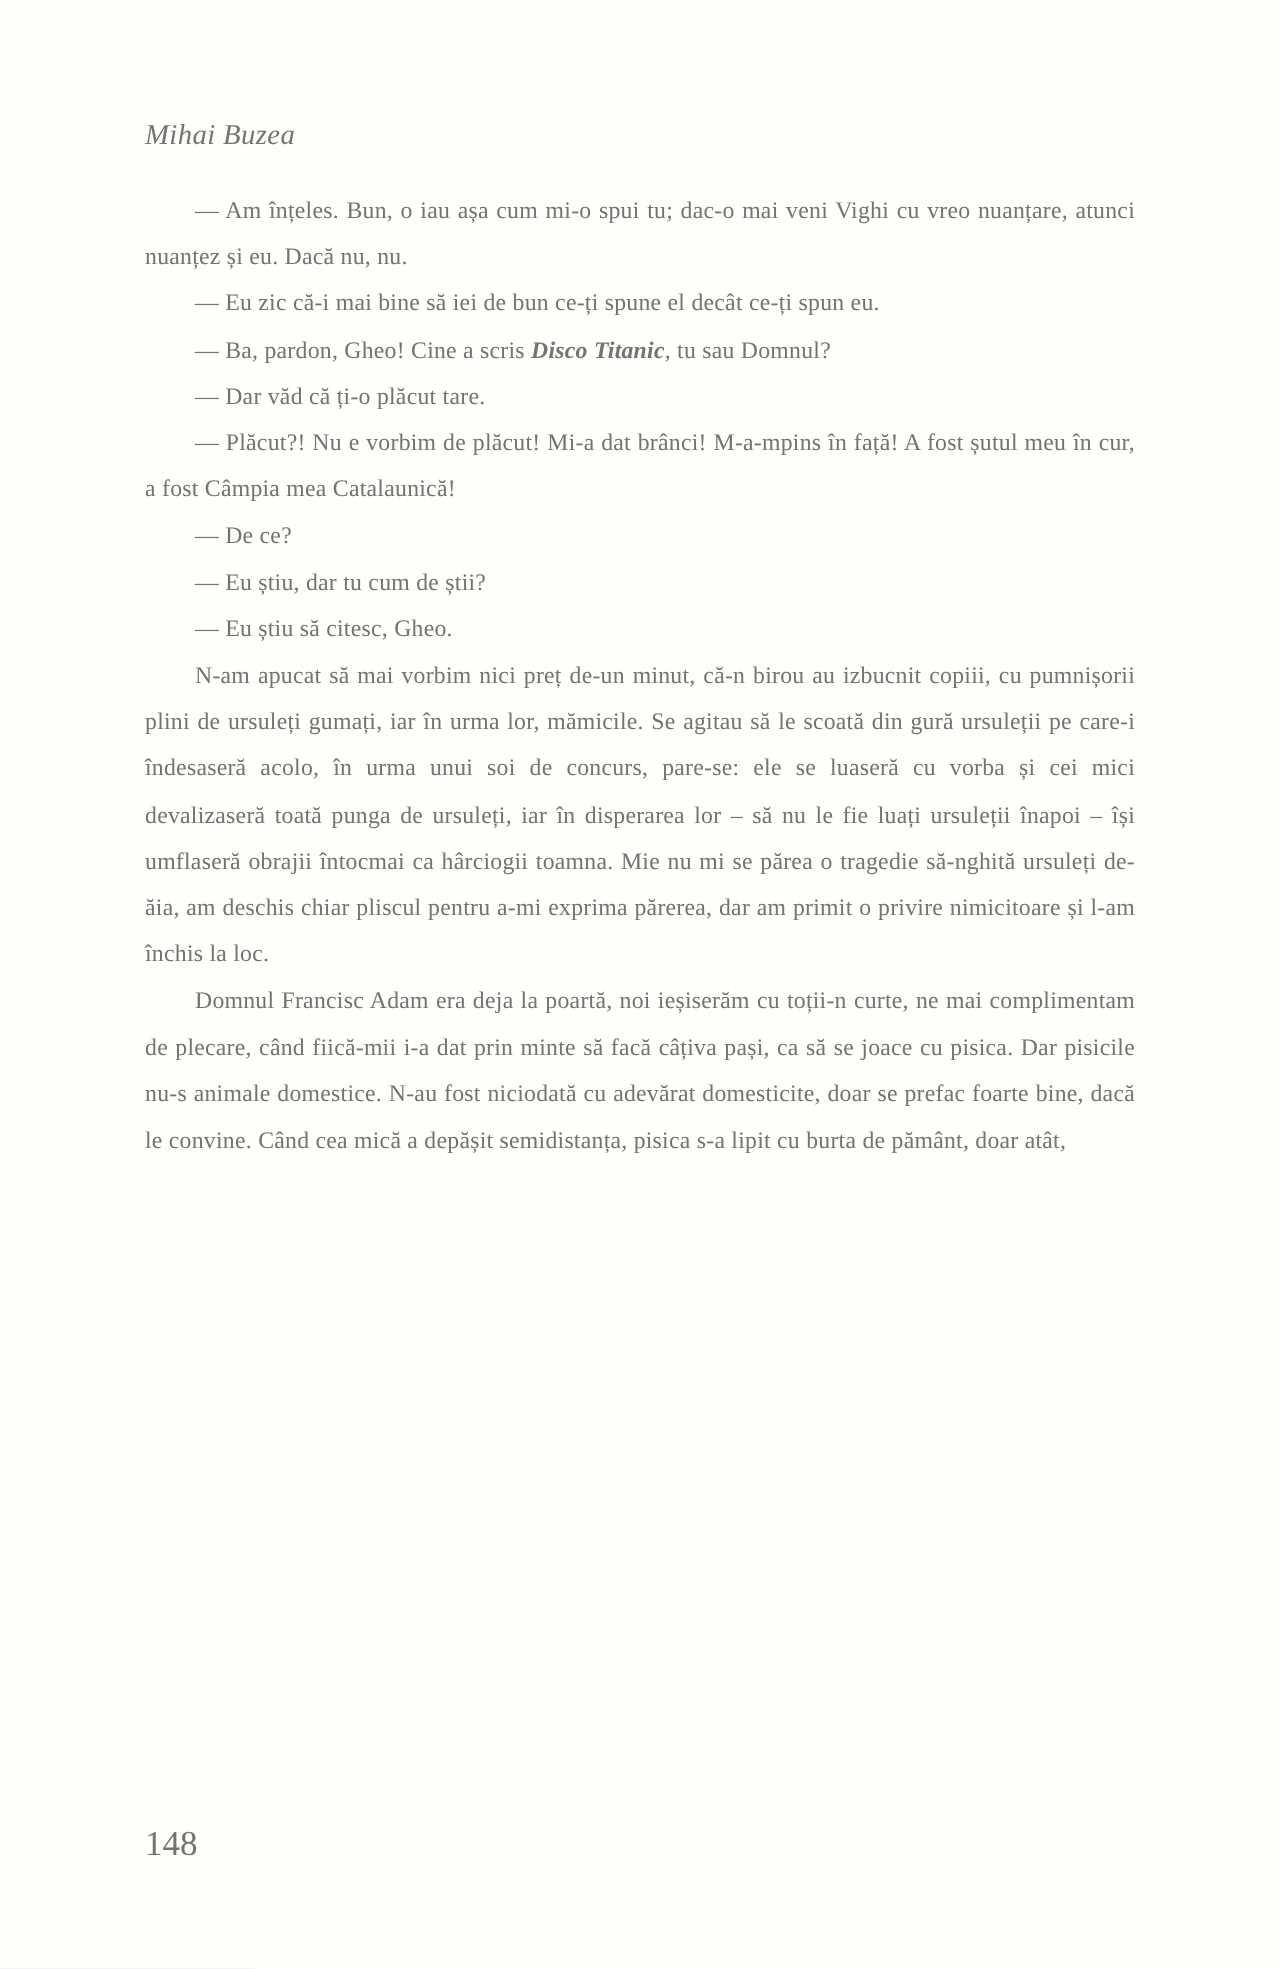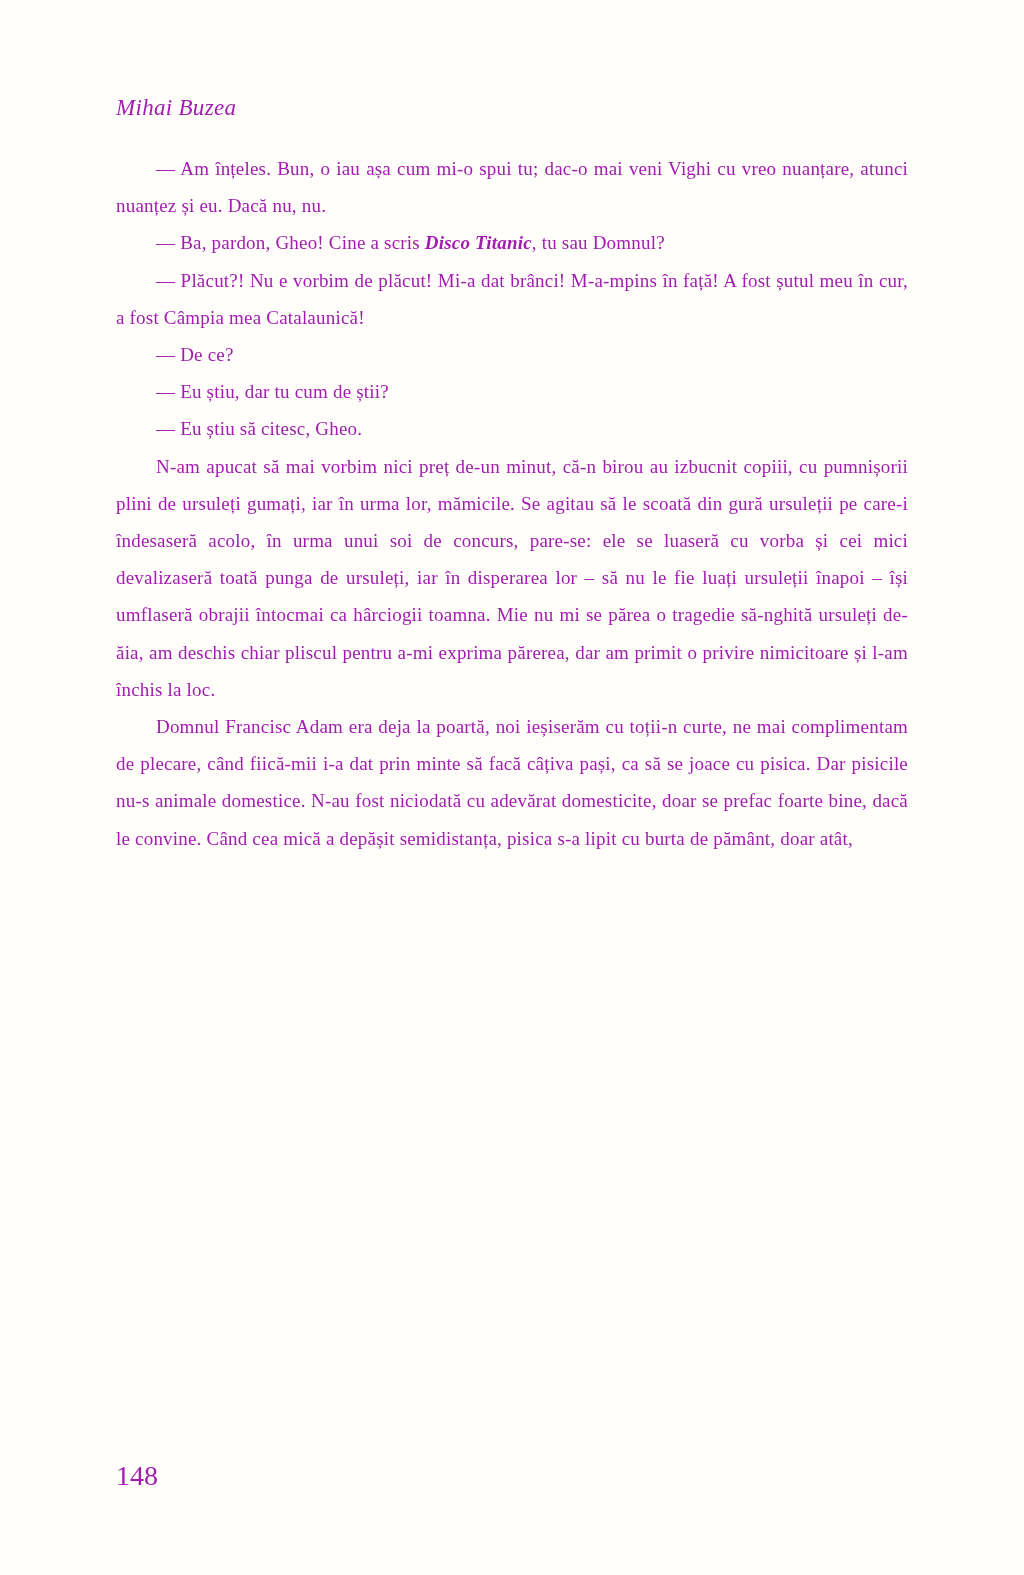--- a/index.html
+++ b/index.html
@@ -6,21 +6,21 @@
     margin: 0;
     padding: 0;
     background: #e8e8e8;
   }
   .page {
     position: relative;
     width: 1024px;
     height: 1575px;
     margin: 0 auto;
     background: #fffefb;
-    color: #a21caf;
+    color: #737373;
     font-family: "Liberation Serif", "DejaVu Serif", serif;
     overflow: hidden;
   }
   .running-header {
     position: absolute;
     left: 116px;
     top: 95px;
     font-size: 23px;
     font-style: italic;
     letter-spacing: 0.3px;
@@ -51,21 +51,23 @@
   }
 </style>
 </head>
 <body>
 
 <div class="page">
   <div class="running-header">Mihai Buzea</div>
 
   <div class="text-block">
       <p><span>— Am înțeles. Bun, o iau așa cum mi-o spui tu; dac-o mai veni Vighi cu vreo nuanțare, atunci nuanțez și eu. Dacă nu, nu.</span></p>
+      <p><span>— Eu zic că-i mai bine să iei de bun ce-ți spune el decât ce-ți spun eu.</span></p>
       <p><span>— Ba, pardon, Gheo! Cine a scris </span><em>Disco Titanic</em><span>, tu sau Domnul?</span></p>
+      <p><span>— Dar văd că ți-o plăcut tare.</span></p>
       <p><span>— Plăcut?! Nu e vorbim de plăcut! Mi-a dat brânci! M-a-mpins în față! A fost șutul meu în cur, a fost Câmpia mea Catalaunică!</span></p>
       <p><span>— De ce?</span></p>
       <p><span>— Eu știu, dar tu cum de știi?</span></p>
       <p><span>— Eu știu să citesc, Gheo.</span></p>
       <p><span>N-am apucat să mai vorbim nici preț de-un minut, că-n birou au izbucnit copiii, cu pumnișorii plini de ursuleți gumați, iar în urma lor, mămicile. Se agitau să le scoată din gură ursuleții pe care-i îndesaseră acolo, în urma unui soi de concurs, pare-se: ele se luaseră cu vorba și cei mici devalizaseră toată punga de ursuleți, iar în disperarea lor – să nu le fie luați ursuleții înapoi – își umflaseră obrajii întocmai ca hârciogii toamna. Mie nu mi se părea o tragedie să-nghită ursuleți de-ăia, am deschis chiar pliscul pentru a-mi exprima părerea, dar am primit o privire nimicitoare și l-am închis la loc.</span></p>
       <p><span>Domnul Francisc Adam era deja la poartă, noi ieșiserăm cu toții-n curte, ne mai complimentam de plecare, când fiică-mii i-a dat prin minte să facă câțiva pași, ca să se joace cu pisica. Dar pisicile nu-s animale domestice. N-au fost niciodată cu adevărat domesticite, doar se prefac foarte bine, dacă le convine. Când cea mică a depășit semidistanța, pisica s-a lipit cu burta de pământ, doar atât,</span></p>
     </div>
 
   <div class="page-number">148</div>
 </div>

